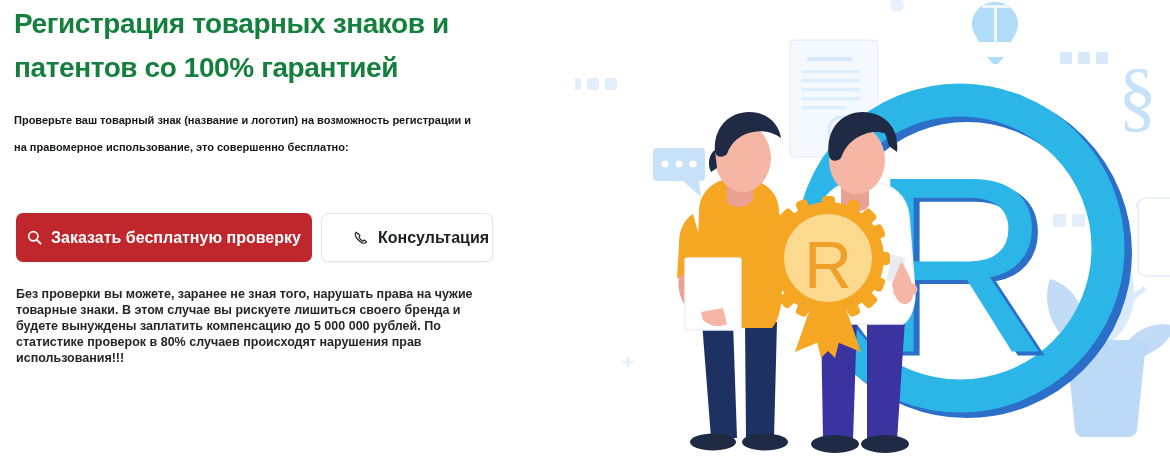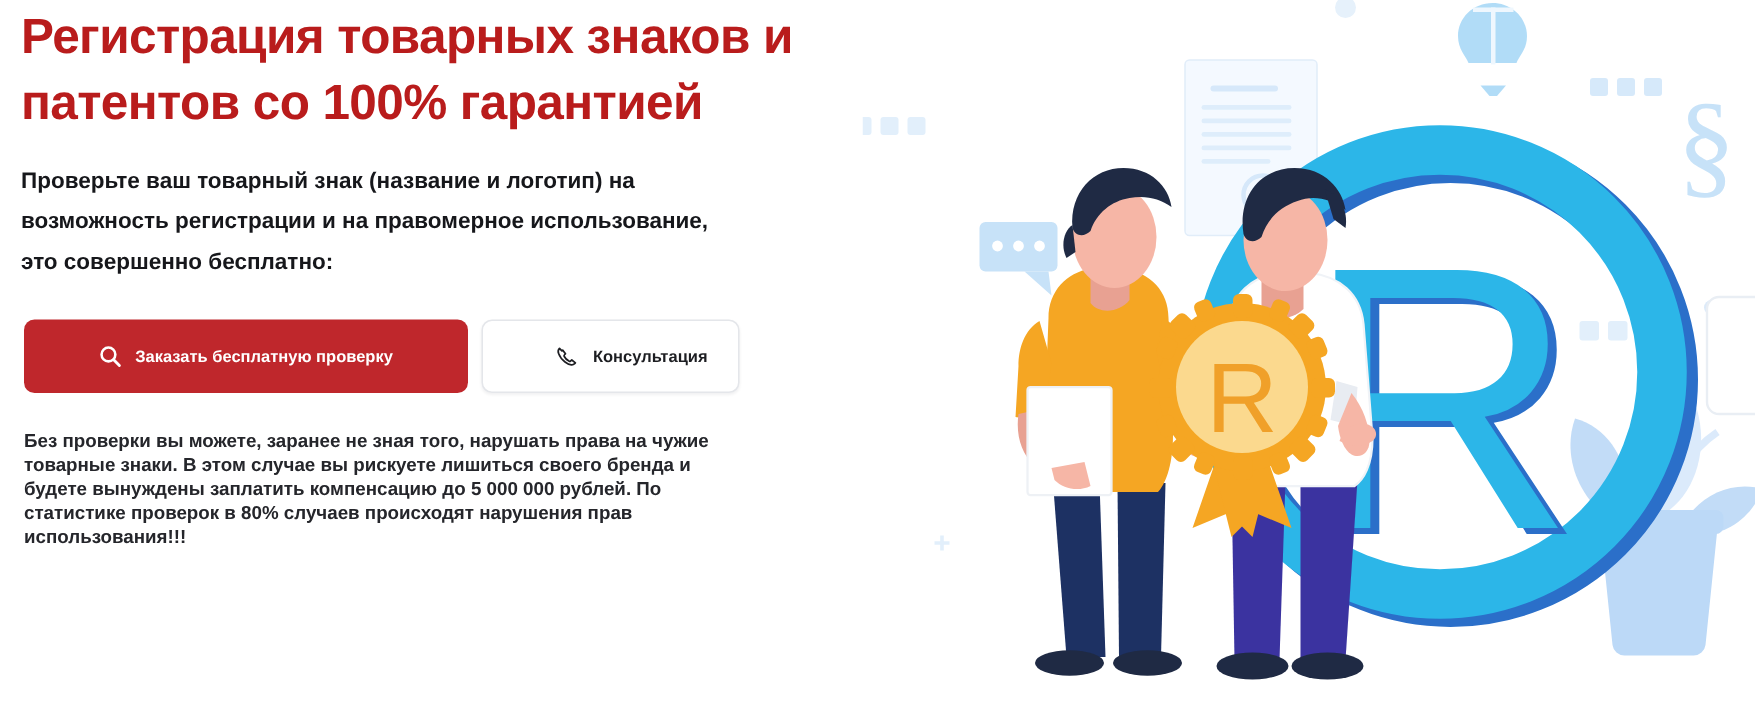--- a/index.html
+++ b/index.html
@@ -24,31 +24,31 @@
   .left-col {
     position: absolute;
     left: 14px;
     top: 0;
     width: 560px;
     height: 473px;
   }
   .hero-title {
     margin: 0;
     padding-top: 2px;
-    font-size: 33px;
+    font-size: 28px;
     line-height: 44px;
     font-weight: 700;
     letter-spacing: -0.4px;
-    color: #b91c1c;
+    color: #15803d;
     max-width: 545px;
   }
   .hero-sub {
     margin: 0;
     padding-top: 17px;
-    font-size: 15px;
+    font-size: 11px;
     line-height: 27px;
     font-weight: 700;
     color: #16171b;
     max-width: 470px;
   }
 
   .btn-row {
     position: absolute;
     left: 2px;
     top: 213px;
@@ -57,21 +57,21 @@
     gap: 9px;
   }
   .btn {
     display: inline-flex;
     align-items: center;
     justify-content: center;
     gap: 9px;
     box-sizing: border-box;
     height: 49px;
     border-radius: 7px;
-    font-size: 11px;
+    font-size: 16px;
     font-weight: 700;
     cursor: pointer;
     user-select: none;
     white-space: nowrap;
   }
   .btn-primary {
     width: 296px;
     background: #bf272c;
     color: #ffffff;
     border: none;

